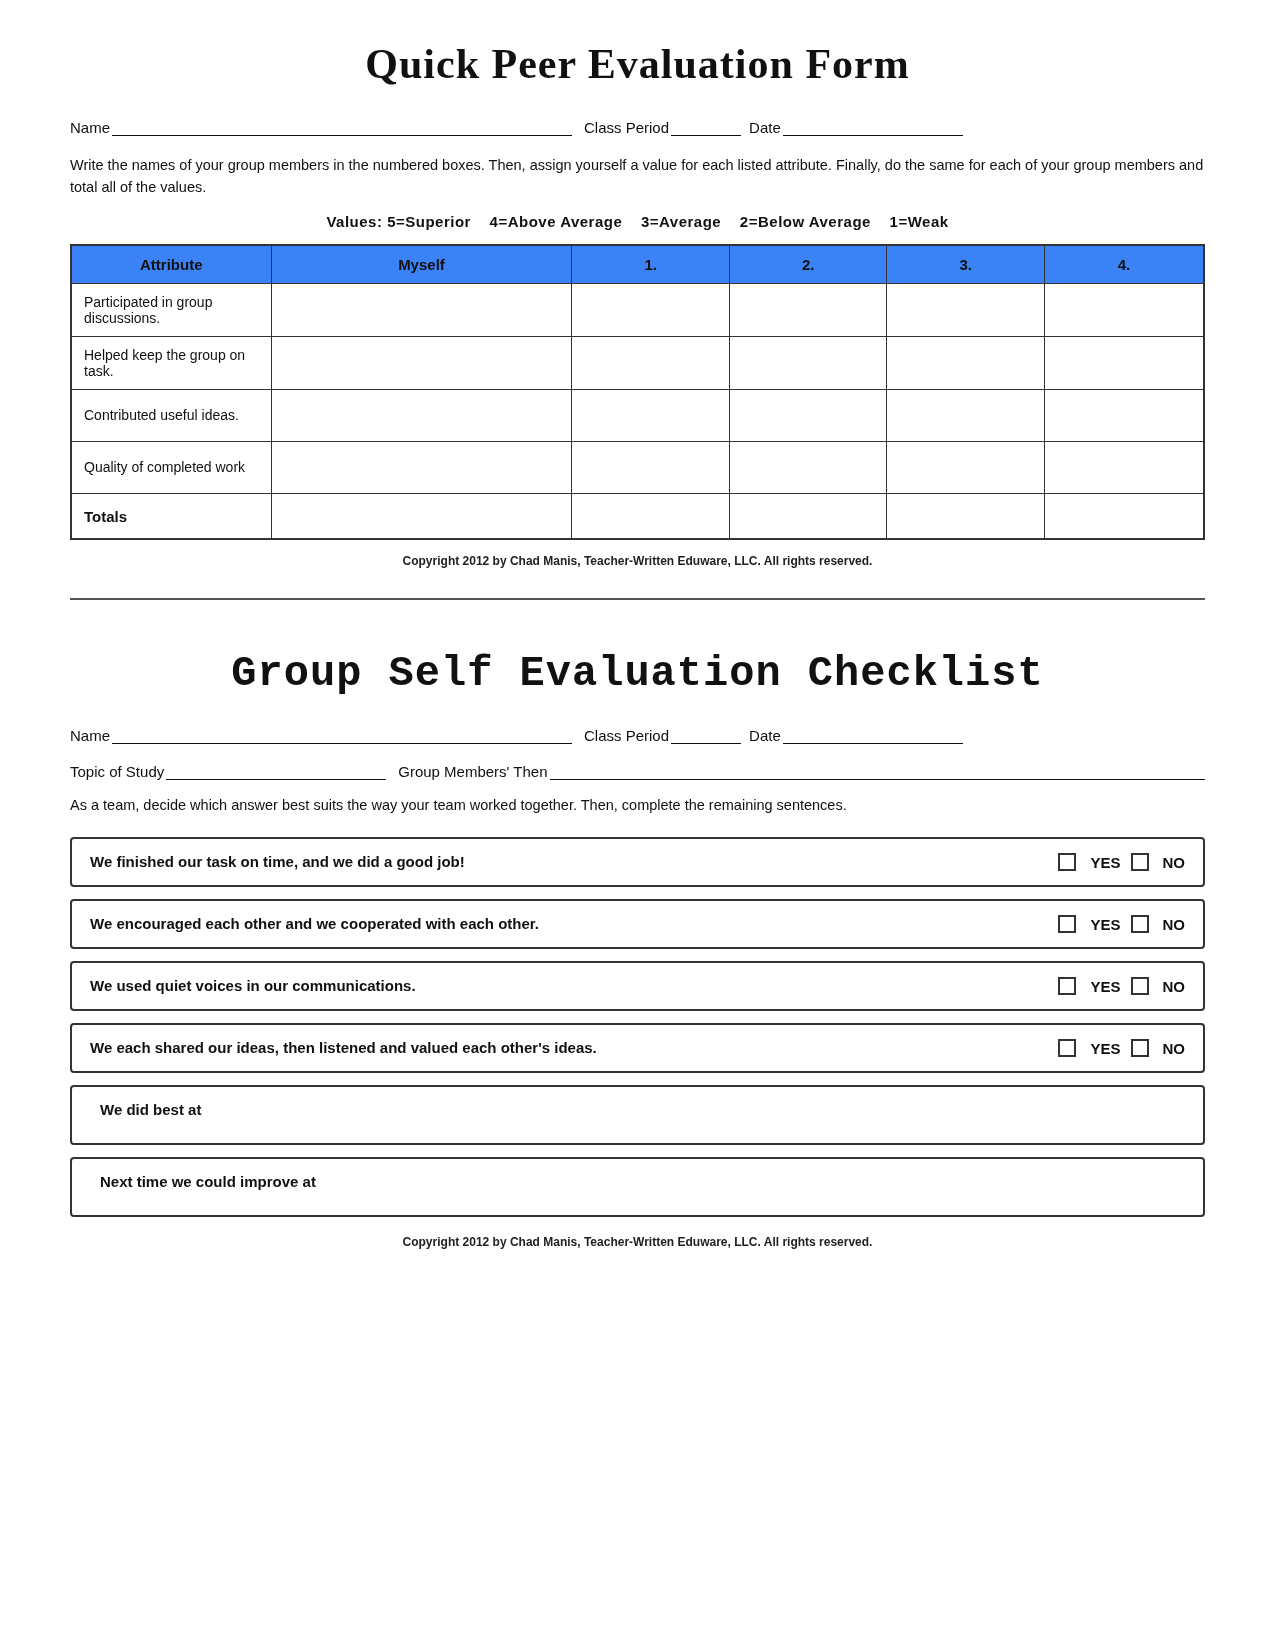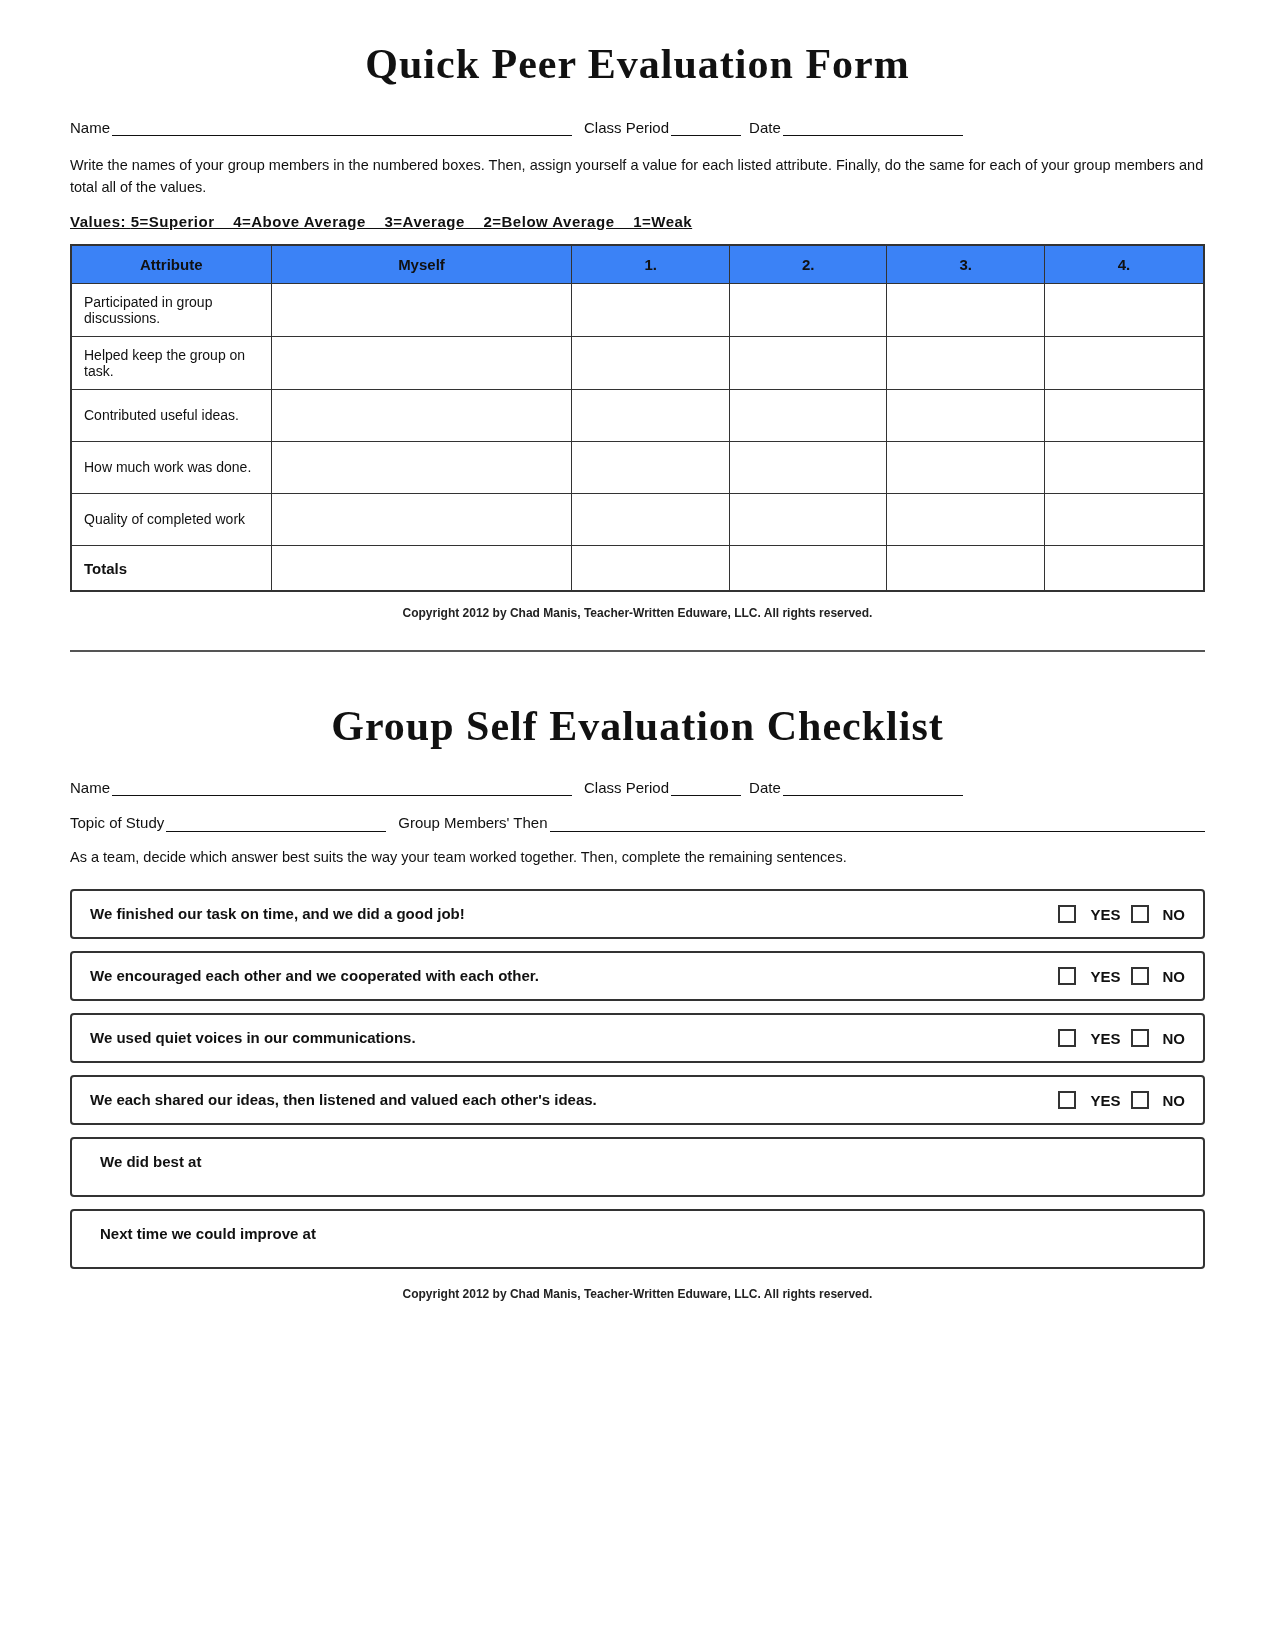--- a/index.html
+++ b/index.html
@@ -49,24 +49,23 @@
 
     .instructions {
       font-size: 14.5px;
       line-height: 1.55;
       margin-bottom: 14px;
     }
 
     .values-line {
       font-size: 15px;
       font-weight: bold;
-      text-align: left;
+      text-align: center;
       margin-bottom: 14px;
       letter-spacing: 0.5px;
-      text-decoration: underline;
     }
 
     
     .eval-table {
       width: 100%;
       border-collapse: collapse;
       border: 2px solid #333;
     }
 
     .eval-table th, .eval-table td {
@@ -103,31 +102,31 @@
       margin-top: 14px;
       color: #222;
     }
 
     
     .section2 {
       padding-top: 10px;
     }
 
     .main-title2 {
-      font-family: Liberation Serif, serif;
+      font-family: Liberation Mono, monospace;
       font-size: 42px;
       font-weight: 900;
       text-align: center;
       margin-bottom: 28px;
       letter-spacing: 1px;
     }
 
     .topic-line {
       display: flex;
-      align-items: flex-start;
+      align-items: center;
       margin-bottom: 14px;
       font-size: 15px;
       gap: 0;
     }
     .topic-label { margin-right: 2px; }
     .topic-underline { width: 220px; border-bottom: 1.5px solid #111; height: 18px; }
     .group-label { margin-left: 12px; margin-right: 2px; }
     .group-underline { flex: 1; border-bottom: 1.5px solid #111; height: 18px; }
 
     .instructions2 {
@@ -246,28 +245,20 @@
         </tr>
         <tr>
           <td>Contributed useful ideas.</td>
           <td></td>
           <td></td>
           <td></td>
           <td></td>
           <td></td>
         </tr>
         <tr>
-          <td>How much work was done.</td>
-          <td></td>
-          <td></td>
-          <td></td>
-          <td></td>
-          <td></td>
-        </tr>
-        <tr>
           <td>Quality of completed work</td>
           <td></td>
           <td></td>
           <td></td>
           <td></td>
           <td></td>
         </tr>
         <tr class="totals-row">
           <td><strong>Totals</strong></td>
           <td></td>

